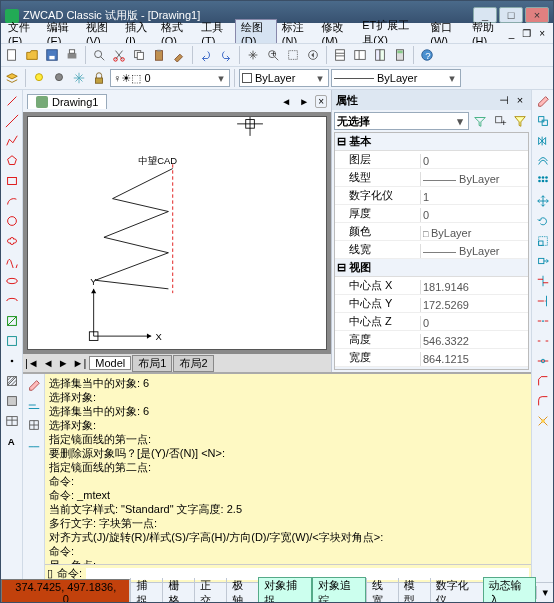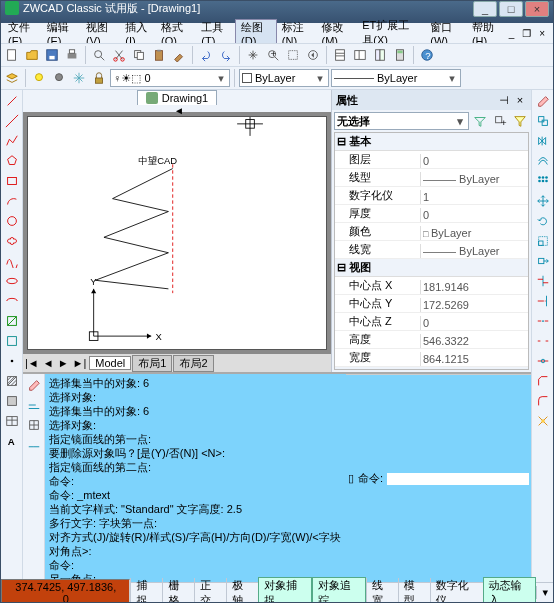--- a/index.html
+++ b/index.html
@@ -1,17 +1,17 @@
 <!DOCTYPE html>
 <html><head>
 <meta charset="utf-8">
 <style>
 * { box-sizing: border-box; margin: 0; padding: 0; font-family: "Microsoft YaHei", SimSun, Arial, sans-serif; font-size: 11px; }
 body { width: 554px; height: 603px; background: #f0f0f0; border: 1px solid #3a4e66; display: flex; flex-direction: column; overflow: hidden; }
-.titlebar { background: linear-gradient(#4a6a8a, #375170); color: #fff; height: 22px; display: flex; align-items: flex-start; padding: 0 4px; }
+.titlebar { background: linear-gradient(#4a6a8a, #375170); color: #fff; height: 22px; display: flex; align-items: flex-end; padding: 0 4px; }
 .titlebar .app-icon { width: 14px; height: 14px; background: #2a5; border-radius: 2px; margin-right: 4px; }
 .titlebar .title { flex: 1; }
 .titlebar .winbtn { width: 24px; height: 16px; background: #d9e5f2; color: #333; border: 1px solid #8aa; margin-left: 2px; text-align: center; line-height: 14px; border-radius: 2px; cursor: pointer; }
 .menubar { background: #eef3fa; height: 20px; display: flex; align-items: center; padding: 0 2px; }
 .menubar .mi { padding: 0 5px; cursor: pointer; }
 .menubar .mi.active { border: 1px solid #88a; background: #d6e3f2; }
 .menubar .spacer { flex: 1; }
 .subwin { font-size: 10px; margin-right: 4px; cursor: pointer; padding: 0 2px; }
 .toolbar { background: #eef3fa; border-top: 1px solid #d0dae6; border-bottom: 1px solid #d0dae6; display: flex; align-items: center; padding: 2px; gap: 2px; flex-wrap: nowrap; }
 .tb-sep { width: 1px; height: 18px; background: #c0c8d4; margin: 0 2px; }
@@ -19,21 +19,21 @@
 .tb-btn svg { width: 14px; height: 14px; }
 .layerbar { background: #eef3fa; border-bottom: 1px solid #d0dae6; display: flex; align-items: center; padding: 2px; gap: 2px; }
 .combo { background: #fff; border: 1px solid #9ab; height: 18px; display: flex; align-items: center; padding: 0 2px; font-size: 11px; }
 .combo .arrow { width: 12px; text-align: center; color: #555; cursor: pointer; }
 .main { flex: 1; display: flex; overflow: hidden; }
 .left-tools, .right-tools { background: #eef3fa; width: 22px; display: flex; flex-direction: column; align-items: center; padding: 2px 0; gap: 2px; border-right: 1px solid #d0dae6; }
 .right-tools { border-right: none; border-left: 1px solid #d0dae6; }
 .center { flex: 1; display: flex; flex-direction: column; overflow: hidden; }
 .doc-area { flex: 1; display: flex; overflow: hidden; }
 .canvas-pane { flex: 1; display: flex; flex-direction: column; background: #898989; overflow: hidden; }
-.doc-tab { background: #eef3fa; height: 22px; display: flex; align-items: center; padding: 0 4px; flex-direction: column; }
+.doc-tab { background: #eef3fa; height: 22px; display: flex; align-items: center; padding: 0 4px; }
 .doc-tab .dt { background: #fff; border: 1px solid #9ab; border-bottom: none; padding: 1px 8px; display: flex; align-items: center; gap: 4px; }
 .doc-tab .navbtn { margin-left: 4px; font-size: 10px; cursor: pointer; padding: 0 2px; }
 .doc-tab .navbtn.close { border: 1px solid #aaa; border-radius: 2px; }
 .canvas { flex: 1; background: #fff; margin: 4px; border: 1px solid #555; position: relative; overflow: hidden; }
 .model-tabs { height: 18px; background: #ddd; display: flex; align-items: center; font-size: 10px; }
 .model-tabs .nav { padding: 0 2px; cursor: pointer; }
 .model-tabs .mt { background: #fff; border: 1px solid #888; padding: 0 5px; margin-left: 1px; cursor: pointer; }
 .model-tabs .mt.inactive { background: #d0d0d0; }
 .props { width: 200px; background: #eef3fa; border-left: 1px solid #c0c8d4; display: flex; flex-direction: column; }
 .props-titlebar { background: #dde7f2; height: 20px; display: flex; align-items: center; padding: 0 4px; }
@@ -43,21 +43,21 @@
 .props-table { flex: 1; background: #fff; overflow: auto; border: 1px solid #bbb; margin: 0 2px 2px; }
 .pgrp { background: #eef3fa; font-weight: bold; padding: 1px 2px; border-bottom: 1px solid #ddd; }
 .pgrp::before { content: "⊟ "; }
 .prow { display: flex; border-bottom: 1px solid #eee; align-items: flex-end; }
 .prow .pk { width: 85px; padding: 1px 2px 1px 14px; }
 .prow .pv { flex: 1; padding: 1px 2px; color: #555; border-left: 1px solid #ddd; }
 .prow .pv.swatch::before { content: "□ "; font-size: 9px; }
 .prow .pv.line::before { content: "——— "; }
 .cmd-area { height: 210px; display: flex; border-top: 2px solid #aaa; }
 .cmd-tools { width: 22px; background: #eef3fa; display: flex; flex-direction: column; align-items: center; padding: 2px 0; gap: 2px; border-right: 1px solid #d0dae6; }
-.cmd-body { flex: 1; display: flex; flex-direction: row; background: #7dd3fc; }
+.cmd-body { flex: 1; display: flex; flex-direction: column; background: #fef9c3; }
 .cmd-log { flex: 1; padding: 2px 4px; overflow: auto; font-size: 11px; line-height: 14px; }
 .cmd-line { display: flex; border-top: 1px solid #ccc; padding: 1px 2px; align-items: center; }
 .cmd-line .hand { margin-right: 4px; }
 .cmd-line input { flex: 1; border: none; outline: none; font-size: 11px; }
 .statusbar { height: 20px; background: #eef3fa; border-top: 1px solid #c0c8d4; display: flex; align-items: center; font-size: 11px; }
 .statusbar .coord { width: 135px; border: 1px inset #ccc; padding: 1px 10px; background: #c2410c; text-align: center; }
 .statusbar .sb { padding: 0 5px; border-left: 1px solid #c0c8d4; cursor: pointer; }
 .statusbar .sb.active { background: #cfe; border: 1px solid #5a8; }
 .zigzag { stroke: #000; stroke-width: 1; fill: none; }
 </style>

